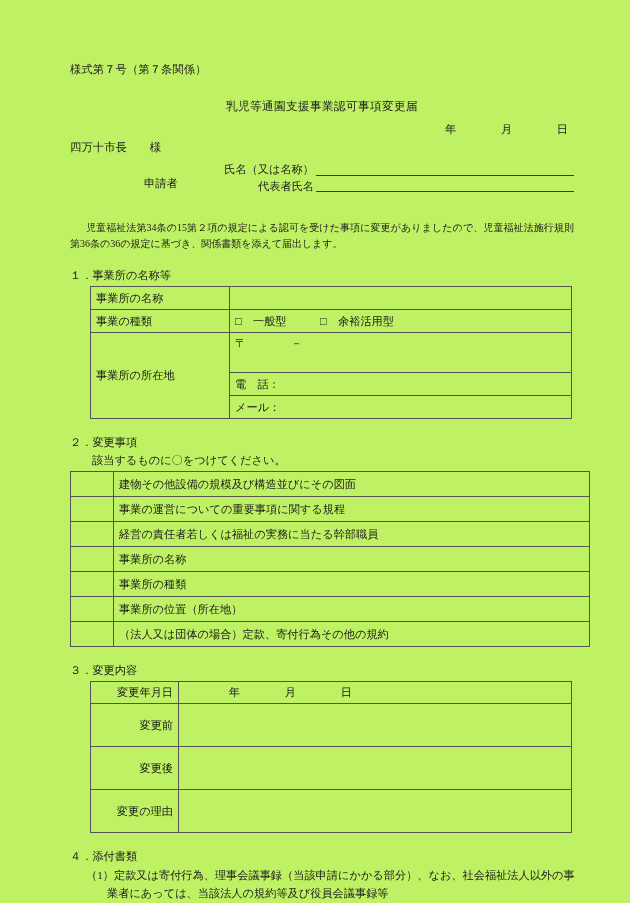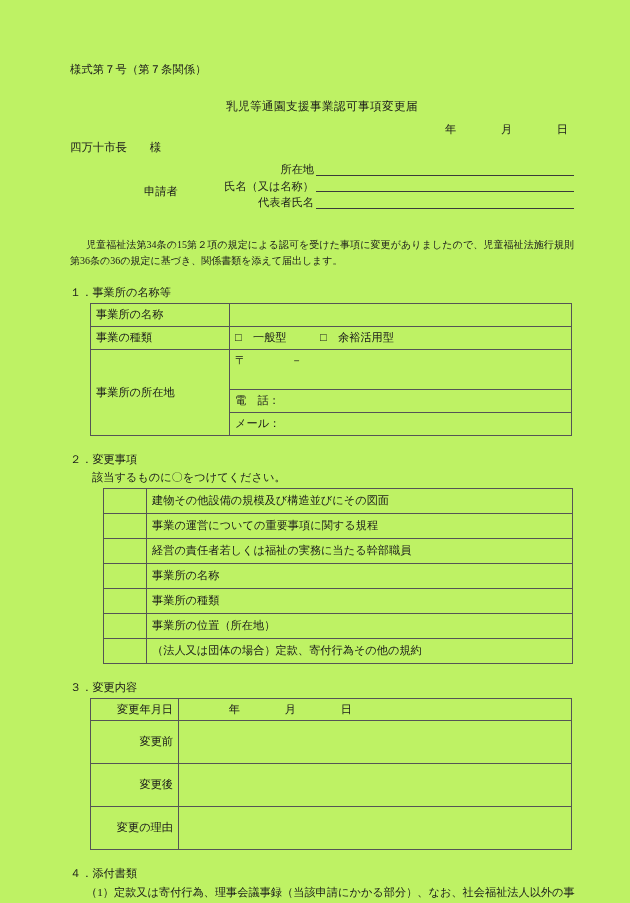--- a/index.html
+++ b/index.html
@@ -130,22 +130,21 @@
   .t1 {
     width: 482px;
     margin-left: 20px;
   }
   .t1 .lbl { width: 128px; height: 18px; }
   .t1 .val { height: 18px; }
   .t1 .tall { height: 34px; vertical-align: top; padding-top: 3px; }
 
   
   .t2 {
-    width: 470px;
-    margin-left: 33px;
+    width: 520px;
   }
   .t2 .mark { width: 32px; height: 20px; }
   .t2 .item { height: 20px; }
 
   
   .t3 {
     width: 482px;
     margin-left: 20px;
   }
   .t3 .lbl { width: 77px; text-align: right; }
@@ -172,24 +171,20 @@
     <div class="doc-title">乳児等通園支援事業認可事項変更届</div>
 
     <div class="date-row">年　　　　月　　　　日</div>
 
     <div class="addressee">四万十市長　　様</div>
 
     <div class="applicant">
       <div class="applicant-inner">
         <div class="applicant-word">申請者</div>
         <div class="applicant-rows">
-          <div class="ap-row">
-            <div class="ap-label">所在地</div>
-            <div class="ap-rule"></div>
-          </div>
           <div class="ap-row">
             <div class="ap-label">氏名（又は名称）</div>
             <div class="ap-rule"></div>
           </div>
           <div class="ap-row">
             <div class="ap-label">代表者氏名</div>
             <div class="ap-rule"></div>
           </div>
         </div>
       </div>

